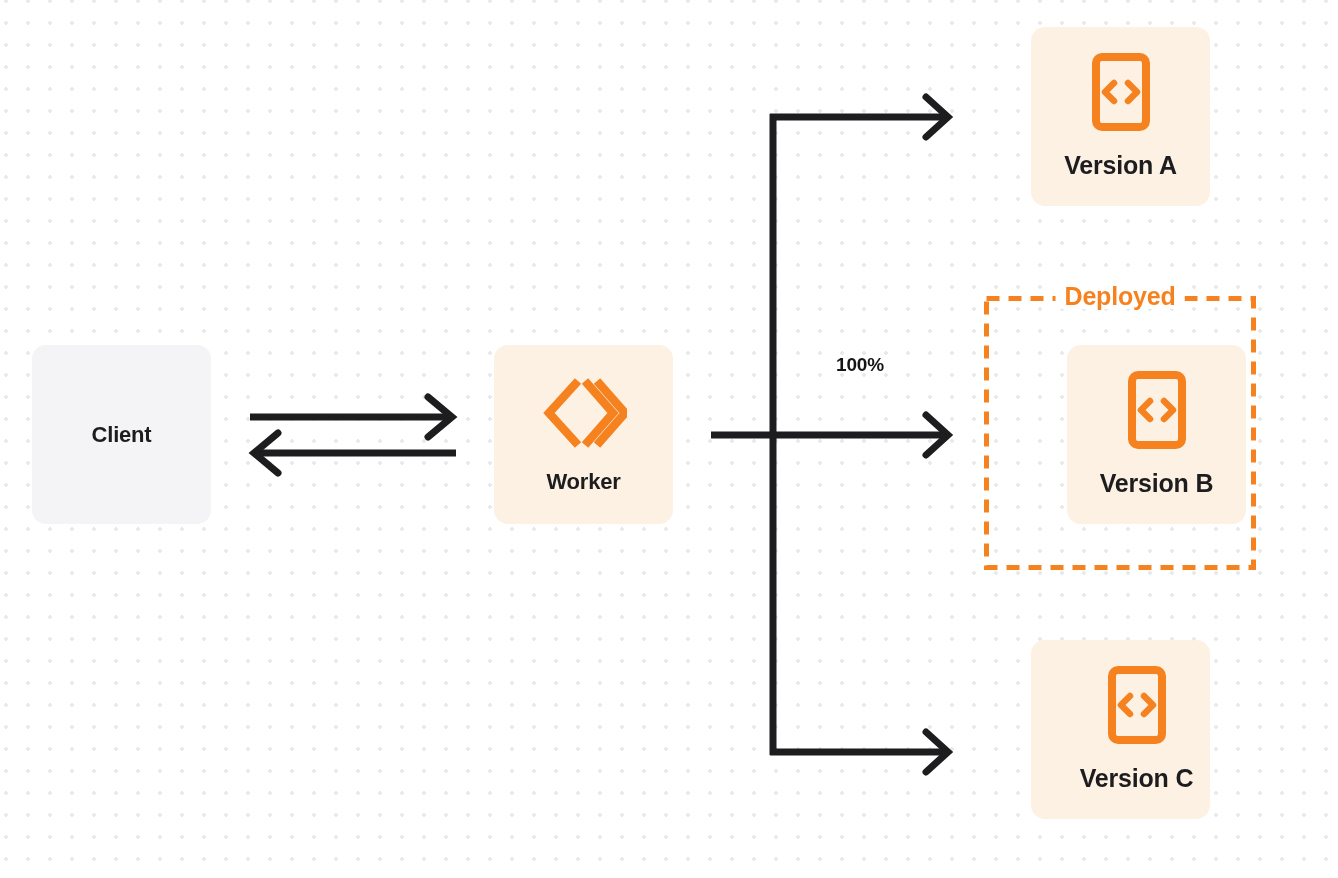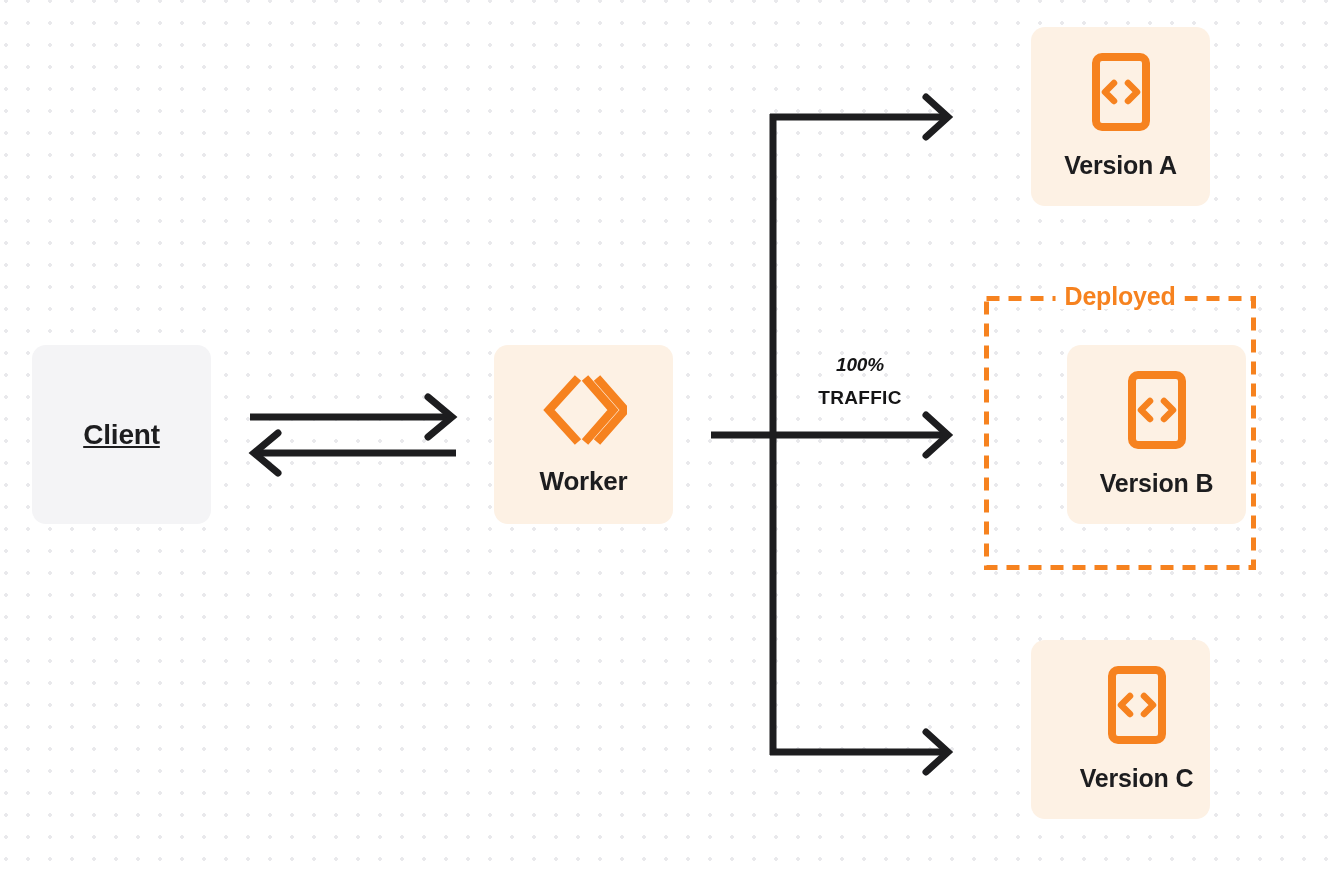--- a/index.html
+++ b/index.html
@@ -38,31 +38,31 @@
   }
 
   
   #client-node {
     left: 32px;
     top: 345px;
     width: 179px;
     height: 179px;
     background: #f4f4f6;
   }
-  #client-node .node-label { font-size: 28px; text-decoration: underline; }
+  #client-node .node-label { font-size: 22px; }
 
   
   #worker-node {
     left: 494px;
     top: 345px;
     width: 179px;
     height: 179px;
     background: #fdf1e4;
   }
-  #worker-node .node-label { font-size: 26px; margin-top: 18px; }
+  #worker-node .node-label { font-size: 22px; margin-top: 18px; }
 
   
   .version-node {
     width: 179px;
     height: 179px;
     background: #fdf1e4;
     left: 1031px;
   }
   #version-a-node { top: 27px; }
   #version-b-node { top: 345px; margin-left: 36px; }
@@ -117,21 +117,21 @@
     left: 771px;
     top: 348px;
     width: 178px;
     text-align: center;
     color: #151516;
     font-size: 19px;
     font-weight: bold;
     line-height: 33px;
     letter-spacing: 0.3px;
   }
-  #traffic-label .pct { letter-spacing: -0.2px; font-style: italic; }
+  #traffic-label .pct { letter-spacing: -0.2px; }
 </style>
 </head>
 <body>
 
 <div id="canvas">
 
   <svg id="connectors" viewBox="0 0 1338 878" width="1338" height="878">
     <g fill="none" stroke="#1d1d1f" stroke-width="7" stroke-linecap="butt" stroke-linejoin="miter">
 
       <g>
@@ -156,21 +156,20 @@
 
         <polyline points="926,97 948,117 926,137" stroke-linecap="round" stroke-linejoin="miter"></polyline>
         <polyline points="926,415 948,435 926,455" stroke-linecap="round" stroke-linejoin="miter"></polyline>
         <polyline points="926,732 948,752 926,772" stroke-linecap="round" stroke-linejoin="miter"></polyline>
       </g>
     </g>
   </svg>
 
   <div id="traffic-label">
     <div class="pct">100%</div>
-    <div>TRAFFIC</div>
   </div>
 
   <div id="client-node" class="node">
     <div class="node-label">Client</div>
   </div>
 
   <div id="worker-node" class="node">
     <div class="node-icon">
       <svg width="86" height="76" viewBox="0 0 86 76">
         <g fill="none" stroke="#f6821f" stroke-width="8.5" stroke-linecap="butt" stroke-linejoin="miter">

